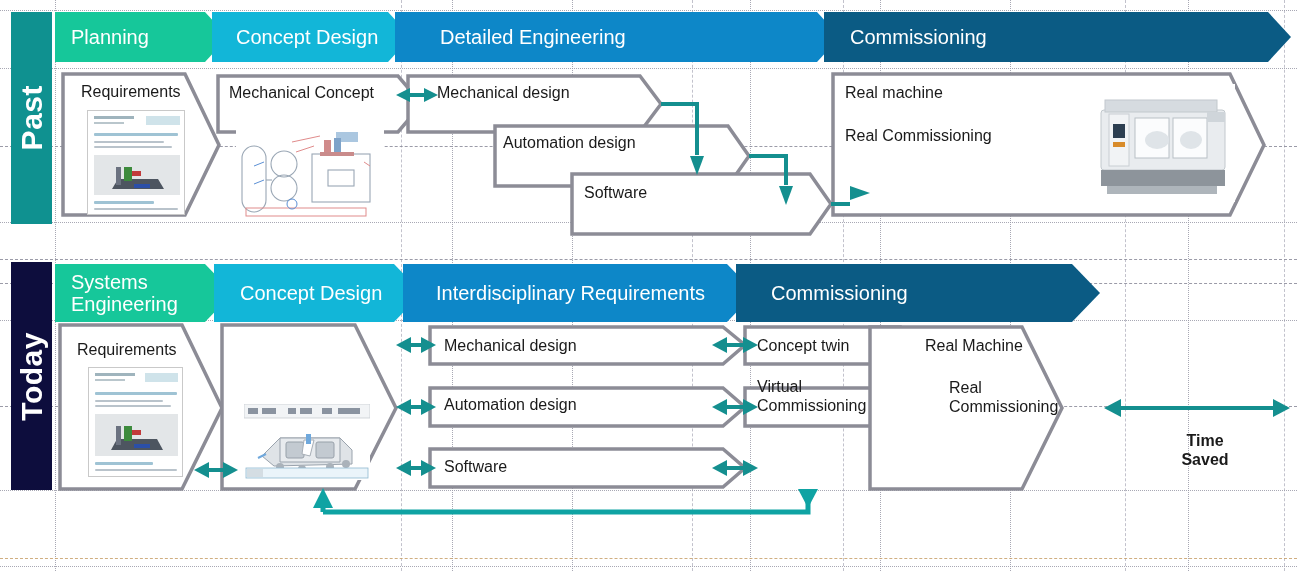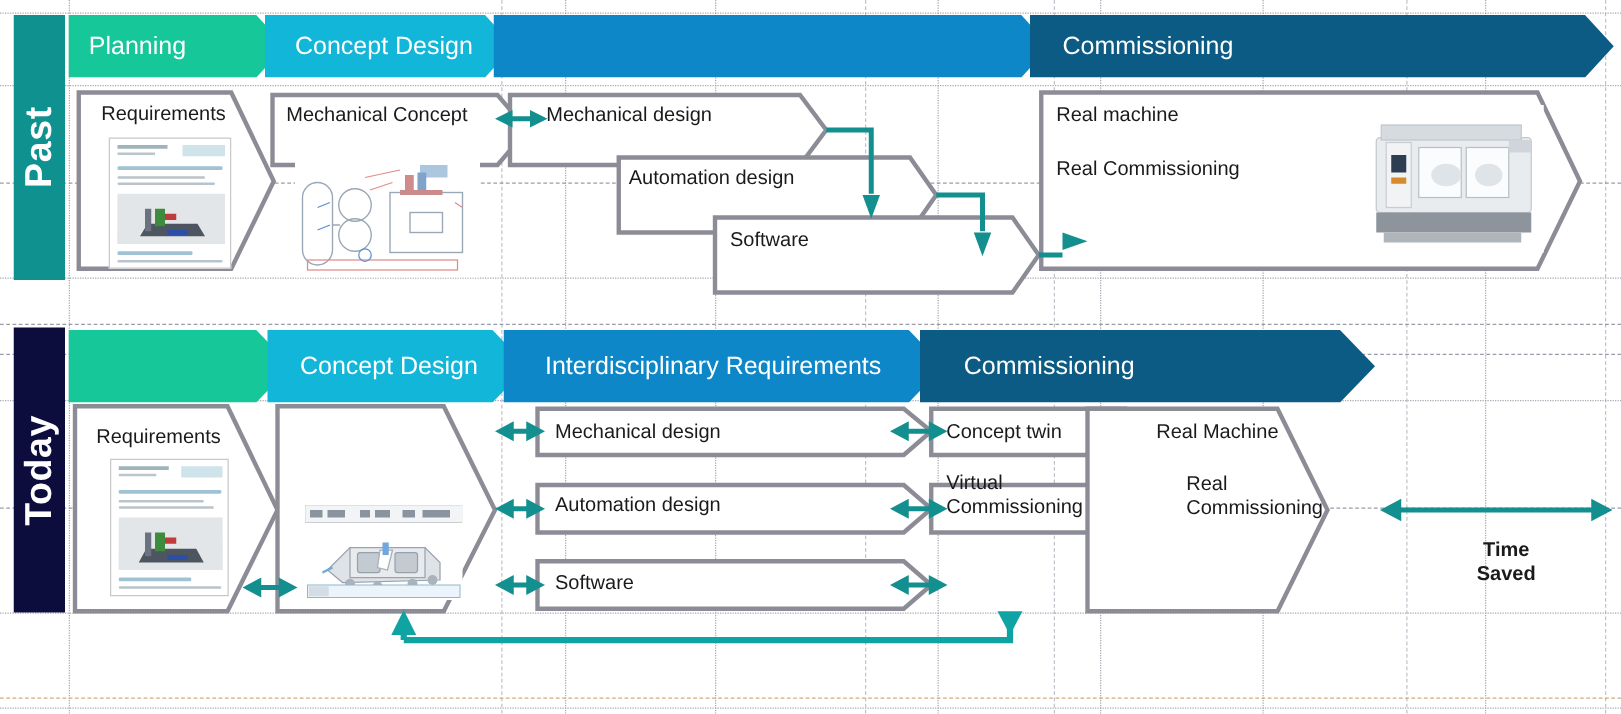--- a/index.html
+++ b/index.html
@@ -100,20 +100,23 @@
       <polygon points="395,0 817,0 840,25 817,50 395,50" fill="#0d87c8"></polygon>
 
       <polygon points="824,0 1268,0 1291,25 1268,50 824,50" fill="#0b5b84"></polygon>
     </svg>
   </div>
   <div class="chev" style="left:55px;top:12px;width:160px;">
     <div class="lbl">Planning</div>
   </div>
   <div class="chev" style="left:220px;top:12px;width:180px;">
     <div class="lbl">Concept Design</div>
+  </div>
+  <div class="chev" style="left:424px;top:12px;width:400px;">
+    <div class="lbl">Detailed Engineering</div>
   </div>
   <div class="chev" style="left:834px;top:12px;width:430px;">
     <div class="lbl">Commissioning</div>
   </div>
 
   <svg class="abs" style="left:0;top:0;" width="1297" height="260" viewBox="0 0 1297 260">
     <g fill="#ffffff" stroke="#8c8c96" stroke-width="3.5">
 
       <polygon points="63,74 185,74 219,145 185,215 63,215"></polygon>
 
@@ -227,20 +230,24 @@
   </div>
 
   <div class="bannerrow" style="left:0;top:264px;width:1297px;">
     <svg width="1297" height="58" viewBox="0 0 1297 58">
       <polygon points="55,0 205,0 233,29 205,58 55,58" fill="#16c79a"></polygon>
       <polygon points="214,0 394,0 422,29 394,58 214,58" fill="#12b6d8"></polygon>
       <polygon points="403,0 727,0 755,29 727,58 403,58" fill="#0d87c8"></polygon>
       <polygon points="736,0 1072,0 1100,29 1072,58 736,58" fill="#0b5b84"></polygon>
     </svg>
   </div>
+  <div class="chev" style="left:55px;top:264px;height:58px;width:160px;">
+    <div class="lbl" style="white-space:pre-line;">Systems
+Engineering</div>
+  </div>
   <div class="chev" style="left:224px;top:264px;height:58px;width:180px;">
     <div class="lbl">Concept Design</div>
   </div>
   <div class="chev" style="left:420px;top:264px;height:58px;width:320px;">
     <div class="lbl">Interdisciplinary Requirements</div>
   </div>
   <div class="chev" style="left:755px;top:264px;height:58px;width:330px;">
     <div class="lbl">Commissioning</div>
   </div>
 

